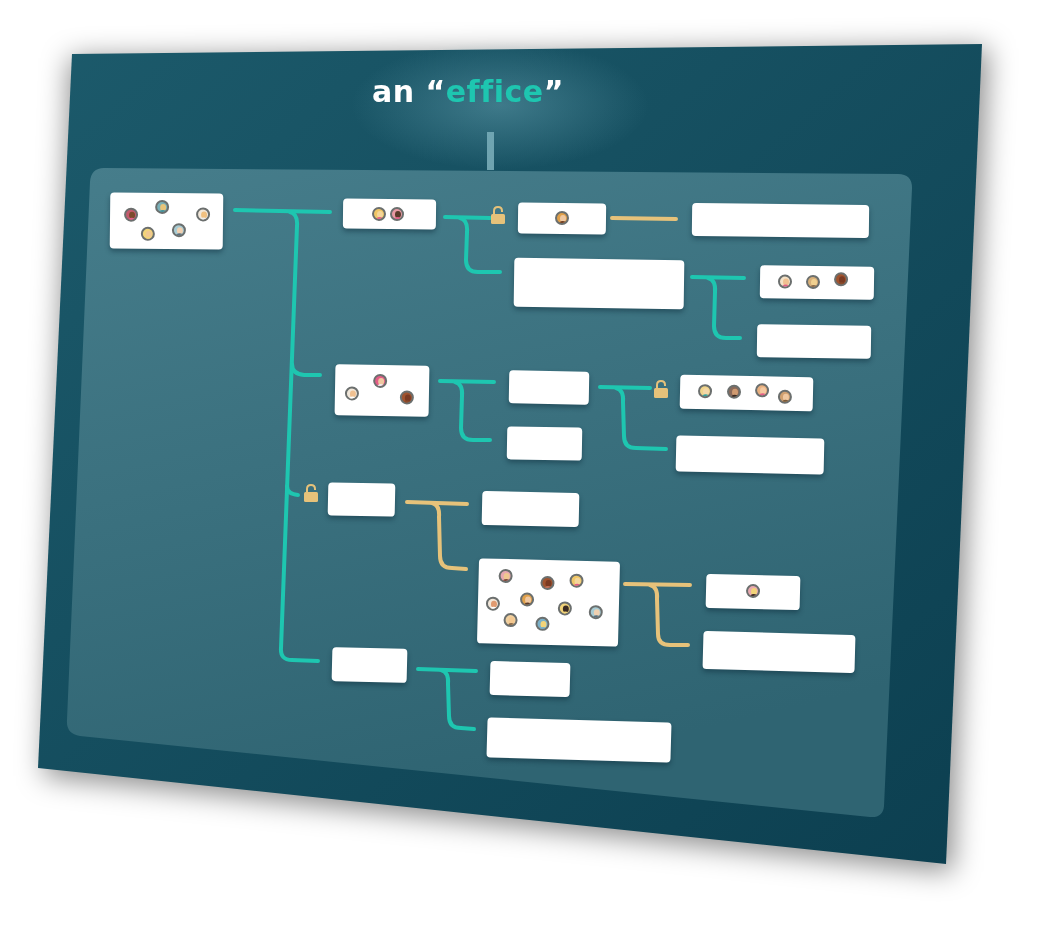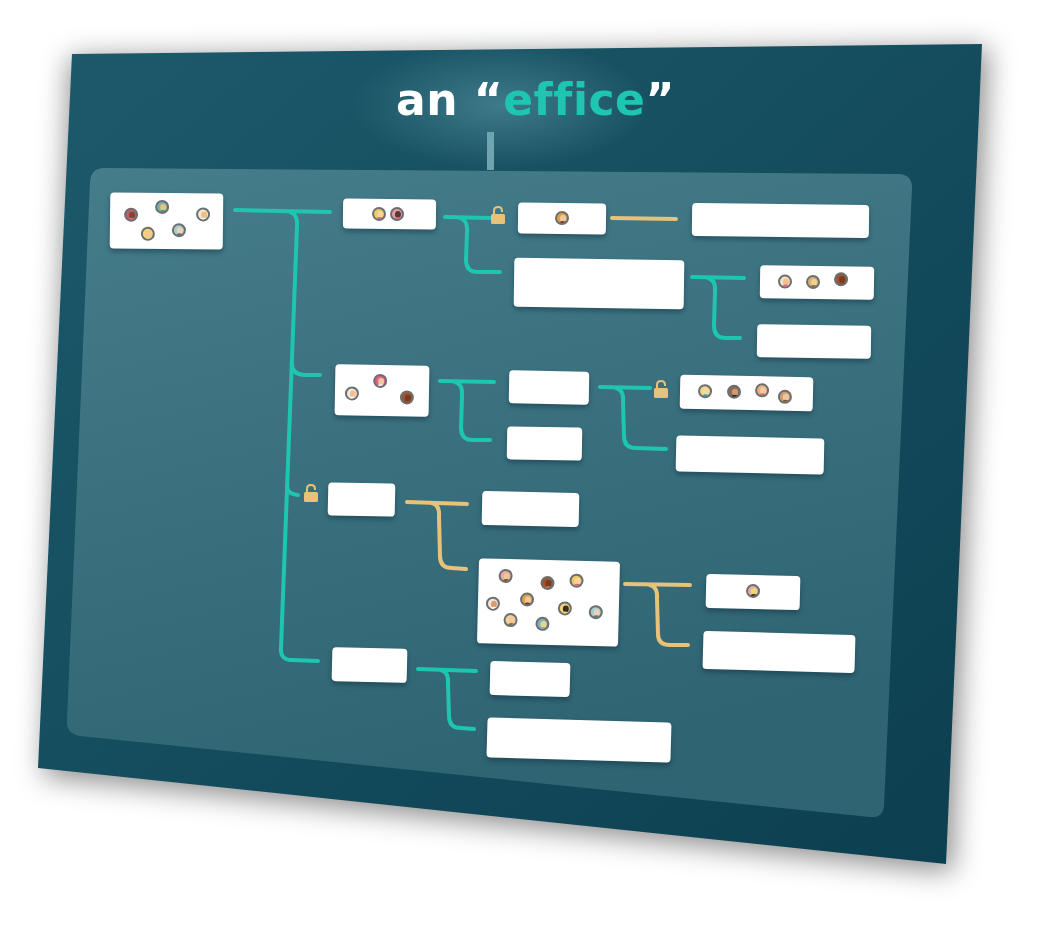--- a/index.html
+++ b/index.html
@@ -1,19 +1,19 @@
 <!DOCTYPE html>
 <html><head>
 <meta charset="utf-8">
 <style>
   html,body{margin:0;padding:0;background:#ffffff;}
   body{width:1054px;height:938px;position:relative;overflow:hidden;font-family:"DejaVu Sans","Liberation Sans",sans-serif;}
   .stage{position:absolute;left:0;top:0;width:1054px;height:938px;}
   .board-shadow{position:absolute;left:0;top:0;width:1054px;height:938px;filter:blur(14px);}
-  .title{position:absolute;left:396px;top:74px;font-size:44px;font-weight:bold;color:#ffffff;letter-spacing:0.5px;white-space:nowrap;font-family:"DejaVu Sans",sans-serif;}
+  .title{position:absolute;left:372px;top:74px;font-size:30px;font-weight:bold;color:#ffffff;letter-spacing:0.5px;white-space:nowrap;font-family:"DejaVu Sans",sans-serif;}
   .title .hl{color:#1ec6b0;}
   .title-glow{position:absolute;left:350px;top:40px;width:300px;height:130px;border-radius:50%;background:radial-gradient(ellipse at center, rgba(110,170,185,0.45) 0%, rgba(110,170,185,0) 70%);}
   .node{position:absolute;background:#ffffff;border-radius:4px;box-shadow:0 3px 5px rgba(10,40,55,0.45);}
   .av{position:absolute;width:14px;height:14px;border-radius:50%;border:2px solid #6b6f6e;box-sizing:border-box;overflow:hidden;}
   .av .face{position:absolute;left:3px;top:2px;width:6px;height:7px;border-radius:50%;}
   .av .body{position:absolute;left:1px;top:8px;width:10px;height:6px;border-radius:5px 5px 0 0;}
   .lock{position:absolute;width:16px;height:18px;}
   svg.lines{position:absolute;left:0;top:0;}
 </style>
 </head>

